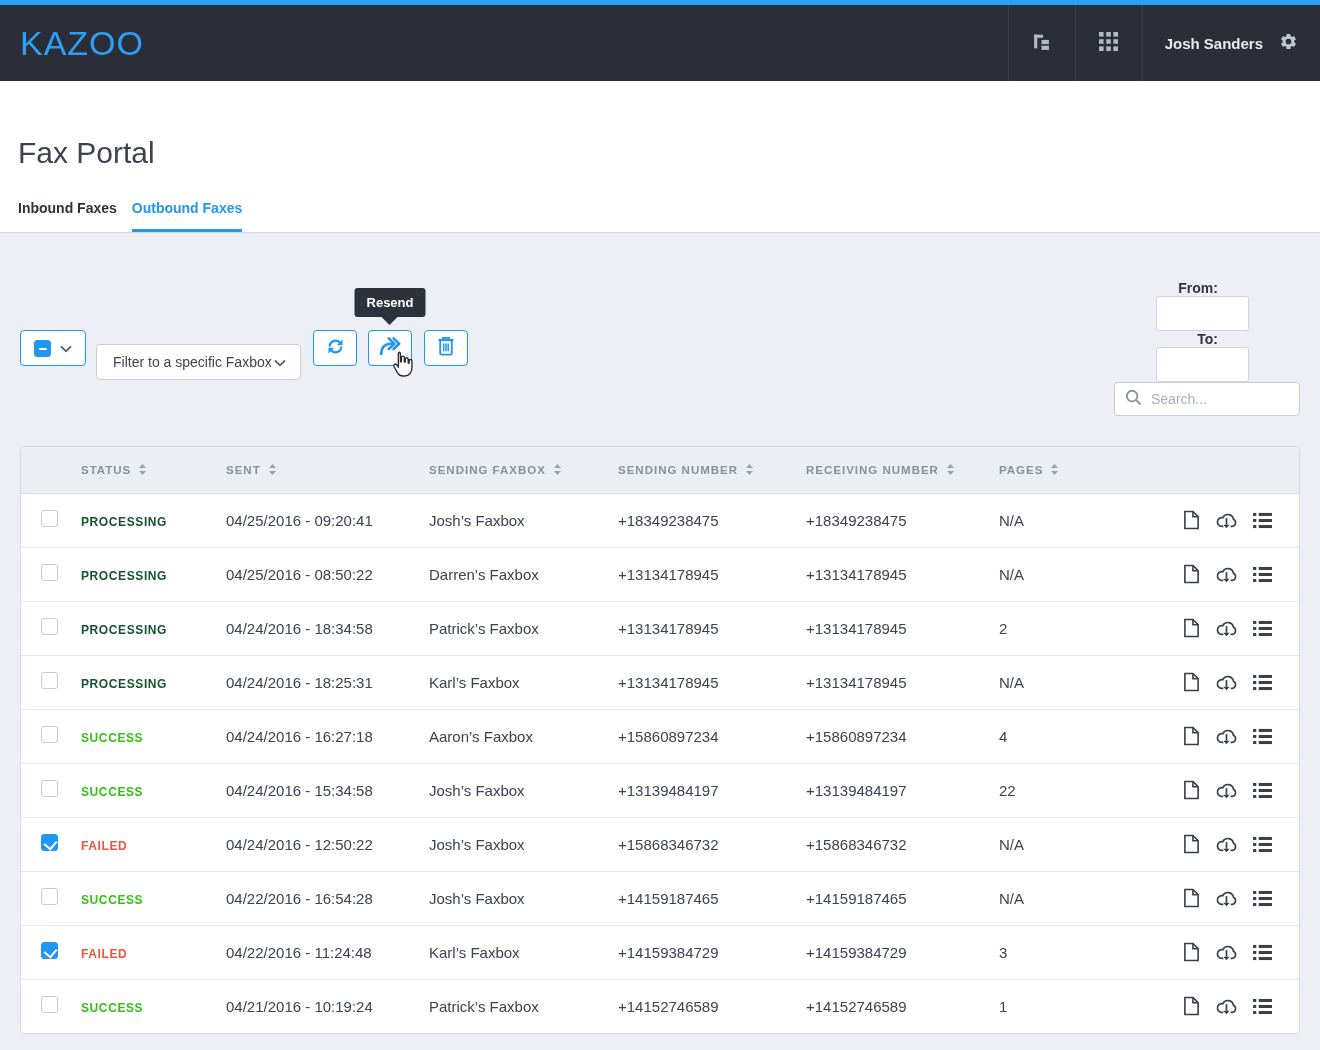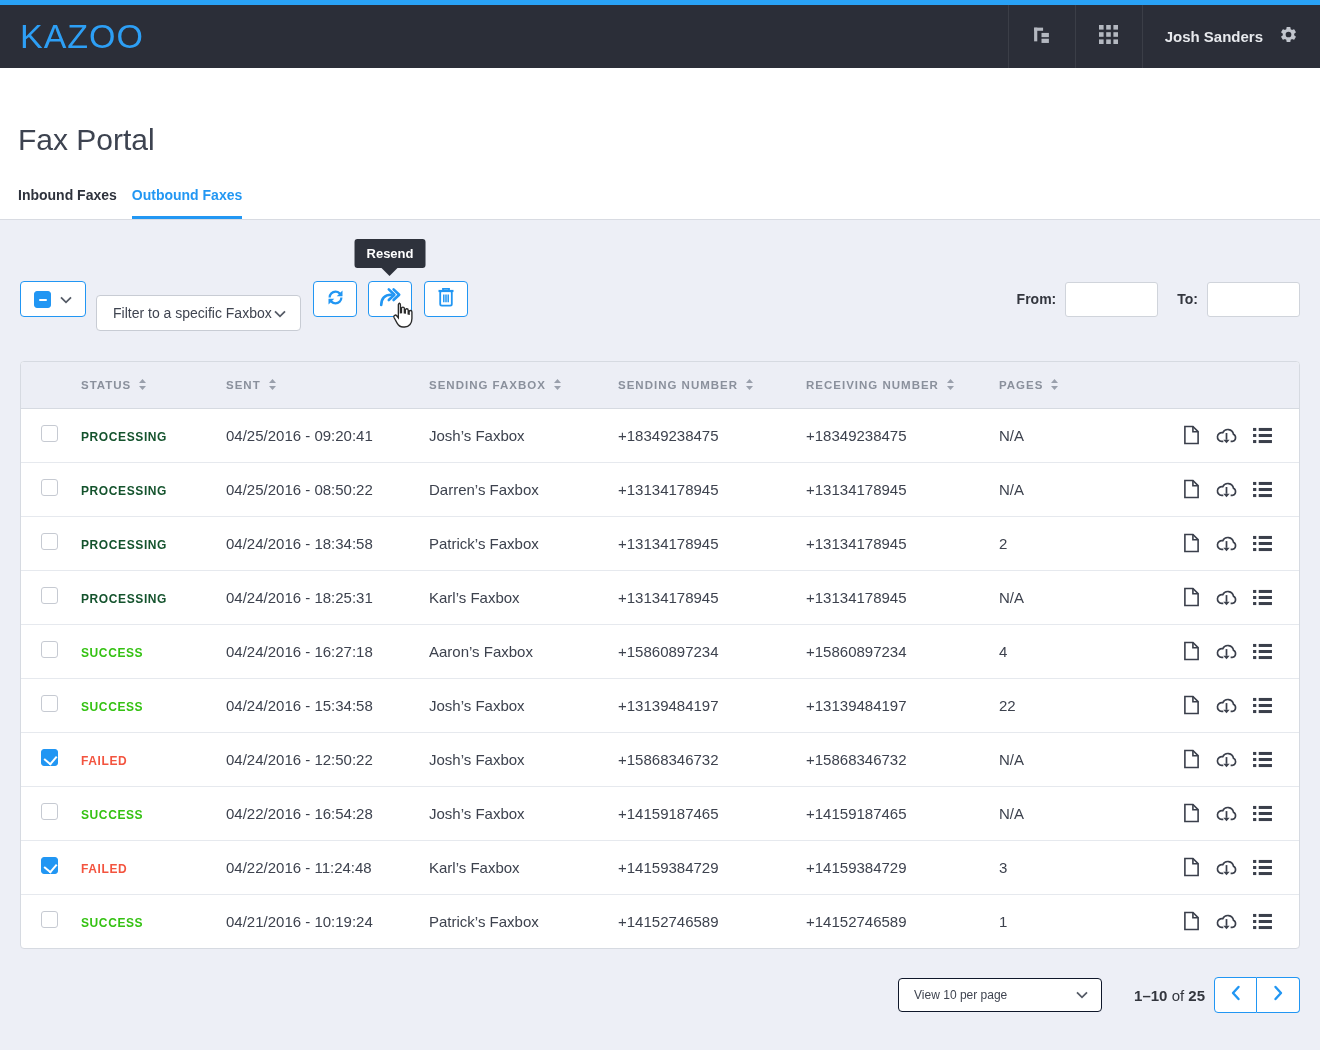--- a/index.html
+++ b/index.html
@@ -6,21 +6,21 @@
   html,body { width:1320px; height:1050px; }
   body {
     font-family: "Liberation Sans", sans-serif;
     background: #edeff6;
     color: #3d424e;
     overflow: hidden;
   }
   
   .top-strip { height:5px; background:#29a2f6; }
   .topbar {
-    height:63px; background:#2b2e38;
+    height:76px; background:#2b2e38;
     display:flex; align-items:stretch;
   }
   .brand {
     align-self:center; margin-left:20px;
     font-size:34px; font-weight:300; letter-spacing:1px;
     color:#2d9ff5;
   }
   .topbar-right { margin-left:auto; display:flex; align-items:stretch; }
   .topbar-cell {
     display:flex; align-items:center; justify-content:center;
@@ -82,21 +82,21 @@
     position:absolute; bottom:calc(100% + 14px); left:50%; transform:translateX(-50%);
     background:#2e323c; color:#fff; font-size:13px; font-weight:700;
     padding:7px 12px; border-radius:3px; white-space:nowrap; z-index:5;
   }
   .tooltip::after {
     content:""; position:absolute; top:100%; left:50%; transform:translateX(-50%);
     border:8px solid transparent; border-top-color:#2e323c; border-bottom-width:0;
   }
   .hand-cursor { position:absolute; left:21px; top:19px; z-index:6; pointer-events:none; }
 
-  .toolbar-right { margin-left:auto; display:flex; align-items:center; }
+  .toolbar-right { margin-left:auto; display:flex; align-items:center;flex-direction:column; }
   .range-label { font-size:14px; font-weight:700; color:#33363e; }
   .date-input {
     width:93px; height:35px; margin-left:9px; background:#fff;
     border:1px solid #d0d4db; border-radius:3px; padding:0 8px; font-size:13px;
     font-family:"Liberation Sans",sans-serif;
   }
   .to-label { margin-left:19px; }
   .searchbox {
     margin-left:18px; width:186px; height:34px; background:#fff;
     border:1px solid #c8ccd4; border-radius:4px;
@@ -256,20 +256,29 @@
           <path d="M7.8 8.6v7.6M10 8.6v7.6M12.2 8.6v7.6" stroke-width="1.5"></path>
         </svg>
       </span>
     </div>
 
     <div class="toolbar-right">
       <span class="range-label">From:</span>
       <input class="date-input" type="text" value="" style="">
       <span class="range-label to-label">To:</span>
       <input class="date-input" type="text" value="" style="">
+      <div class="searchbox">
+        <span>
+          <svg width="17" height="17" viewBox="0 0 18 18" fill="none" stroke="#8d939d" stroke-width="2">
+              <circle cx="7.5" cy="7.5" r="5.6"></circle>
+              <path d="M11.9 11.9L16.6 16.6"></path>
+            </svg>
+        </span>
+        <input type="text" placeholder="Search..." style="">
+      </div>
     </div>
   </div>
 
   <div class="table-wrap">
     <table>
       <colgroup>
         <col style="width:60px">
           <col style="width:145px">
           <col style="width:203px">
           <col style="width:189px">

